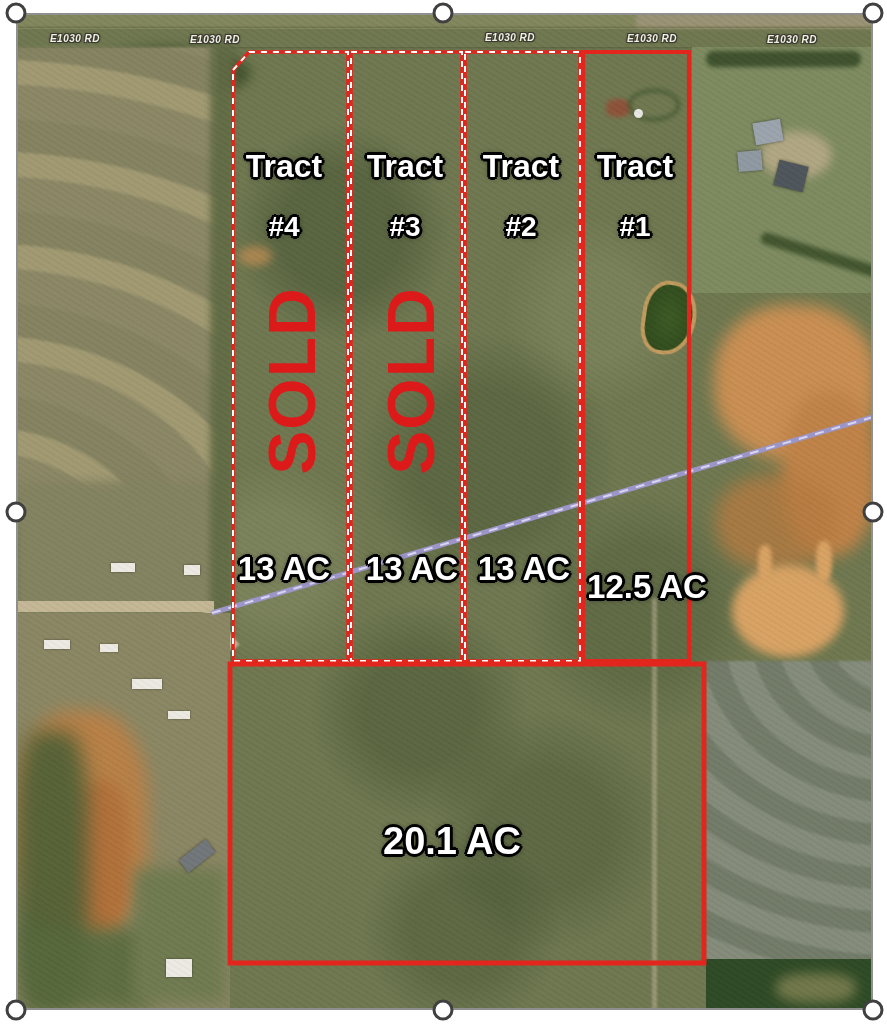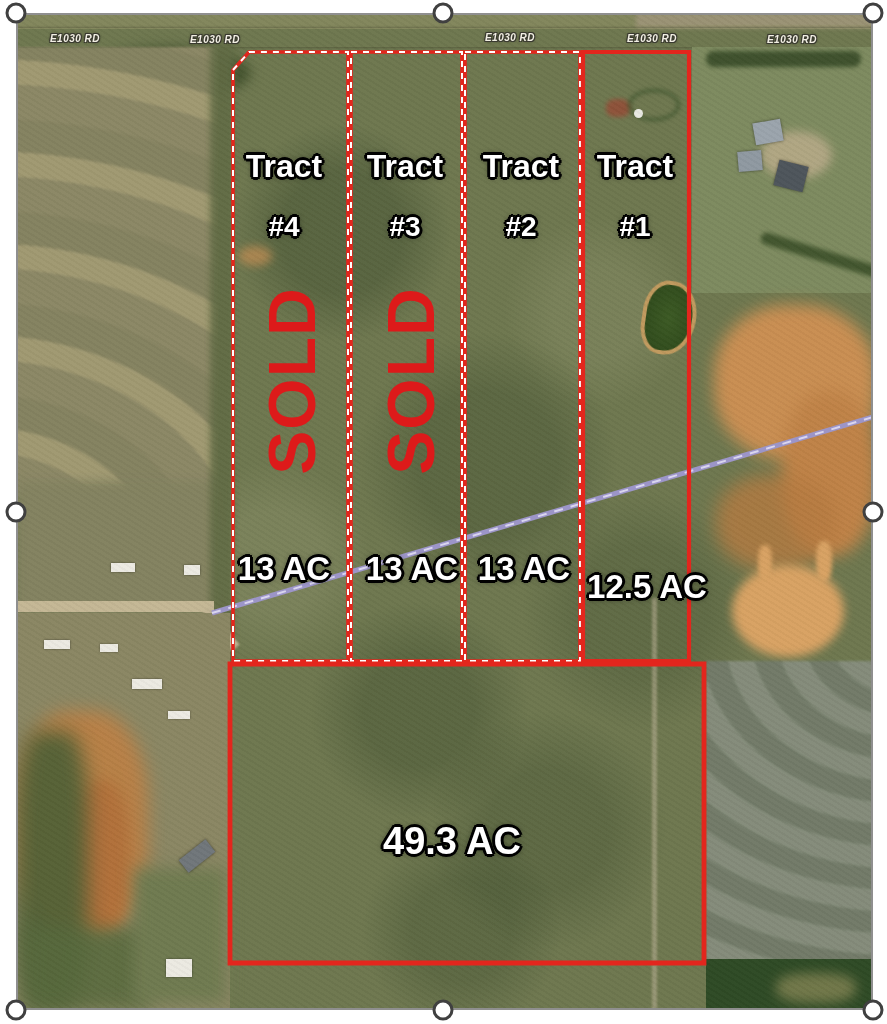--- a/index.html
+++ b/index.html
@@ -141,21 +141,21 @@
 
     <span class="sold" style="left:276px;top:368px;">SOLD</span>
     <span class="sold" style="left:395px;top:368px;">SOLD</span>
 
     <span class="maplabel acreage" style="left:268px;top:556px;">13 AC</span>
     <span class="maplabel acreage" style="left:396px;top:556px;">13 AC</span>
     <span class="maplabel acreage" style="left:508px;top:556px;">13 AC</span>
     <span class="maplabel acreage" style="left:617px;top:574px;margin-left:14px;">12.5 AC</span>
 
     <span class="maplabel t5-name" style="left:437px;top:724px;"></span>
-    <span class="maplabel t5-acreage" style="left:436px;top:828px;">49.3 AC</span>
+    <span class="maplabel t5-acreage" style="left:436px;top:828px;">20.1 AC</span>
   </div>
 
   <div class="frame"></div>
   <div class="handle" style="left:16px;top:13px;"></div>
   <div class="handle" style="left:443px;top:13px;"></div>
   <div class="handle" style="left:873px;top:13px;"></div>
   <div class="handle" style="left:16px;top:512px;"></div>
   <div class="handle" style="left:873px;top:512px;"></div>
   <div class="handle" style="left:16px;top:1010px;"></div>
   <div class="handle" style="left:443px;top:1010px;"></div>

